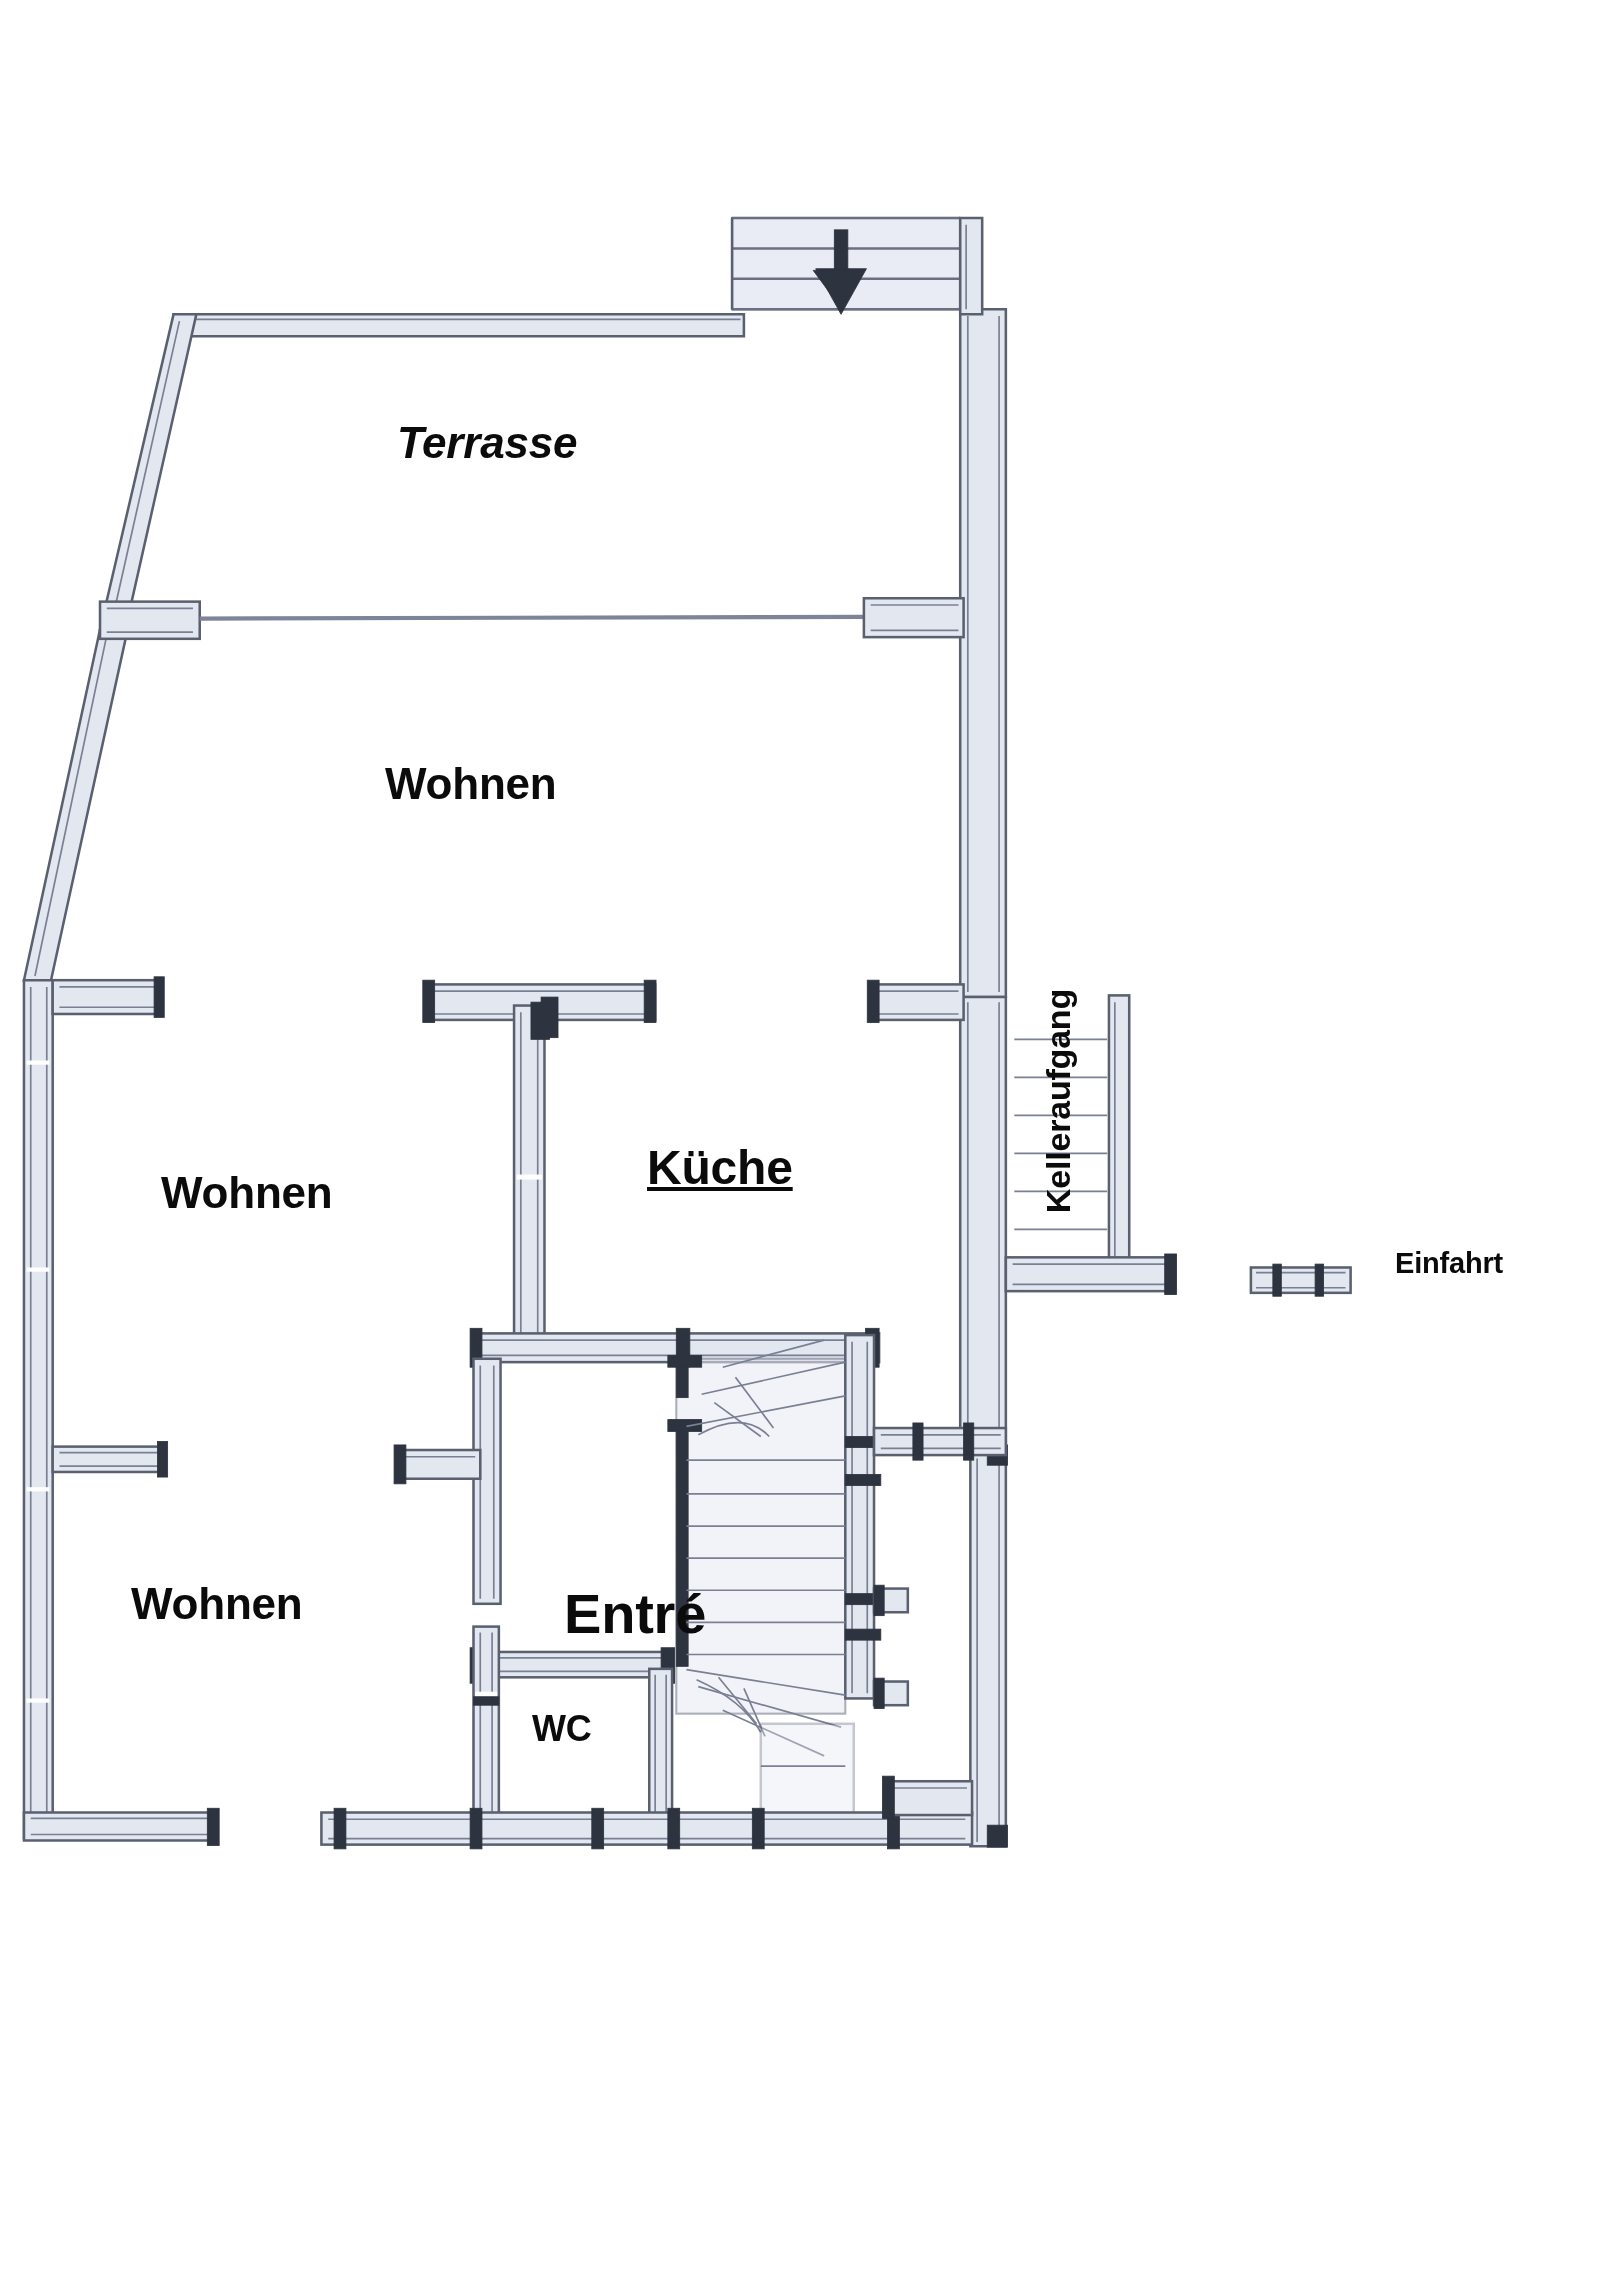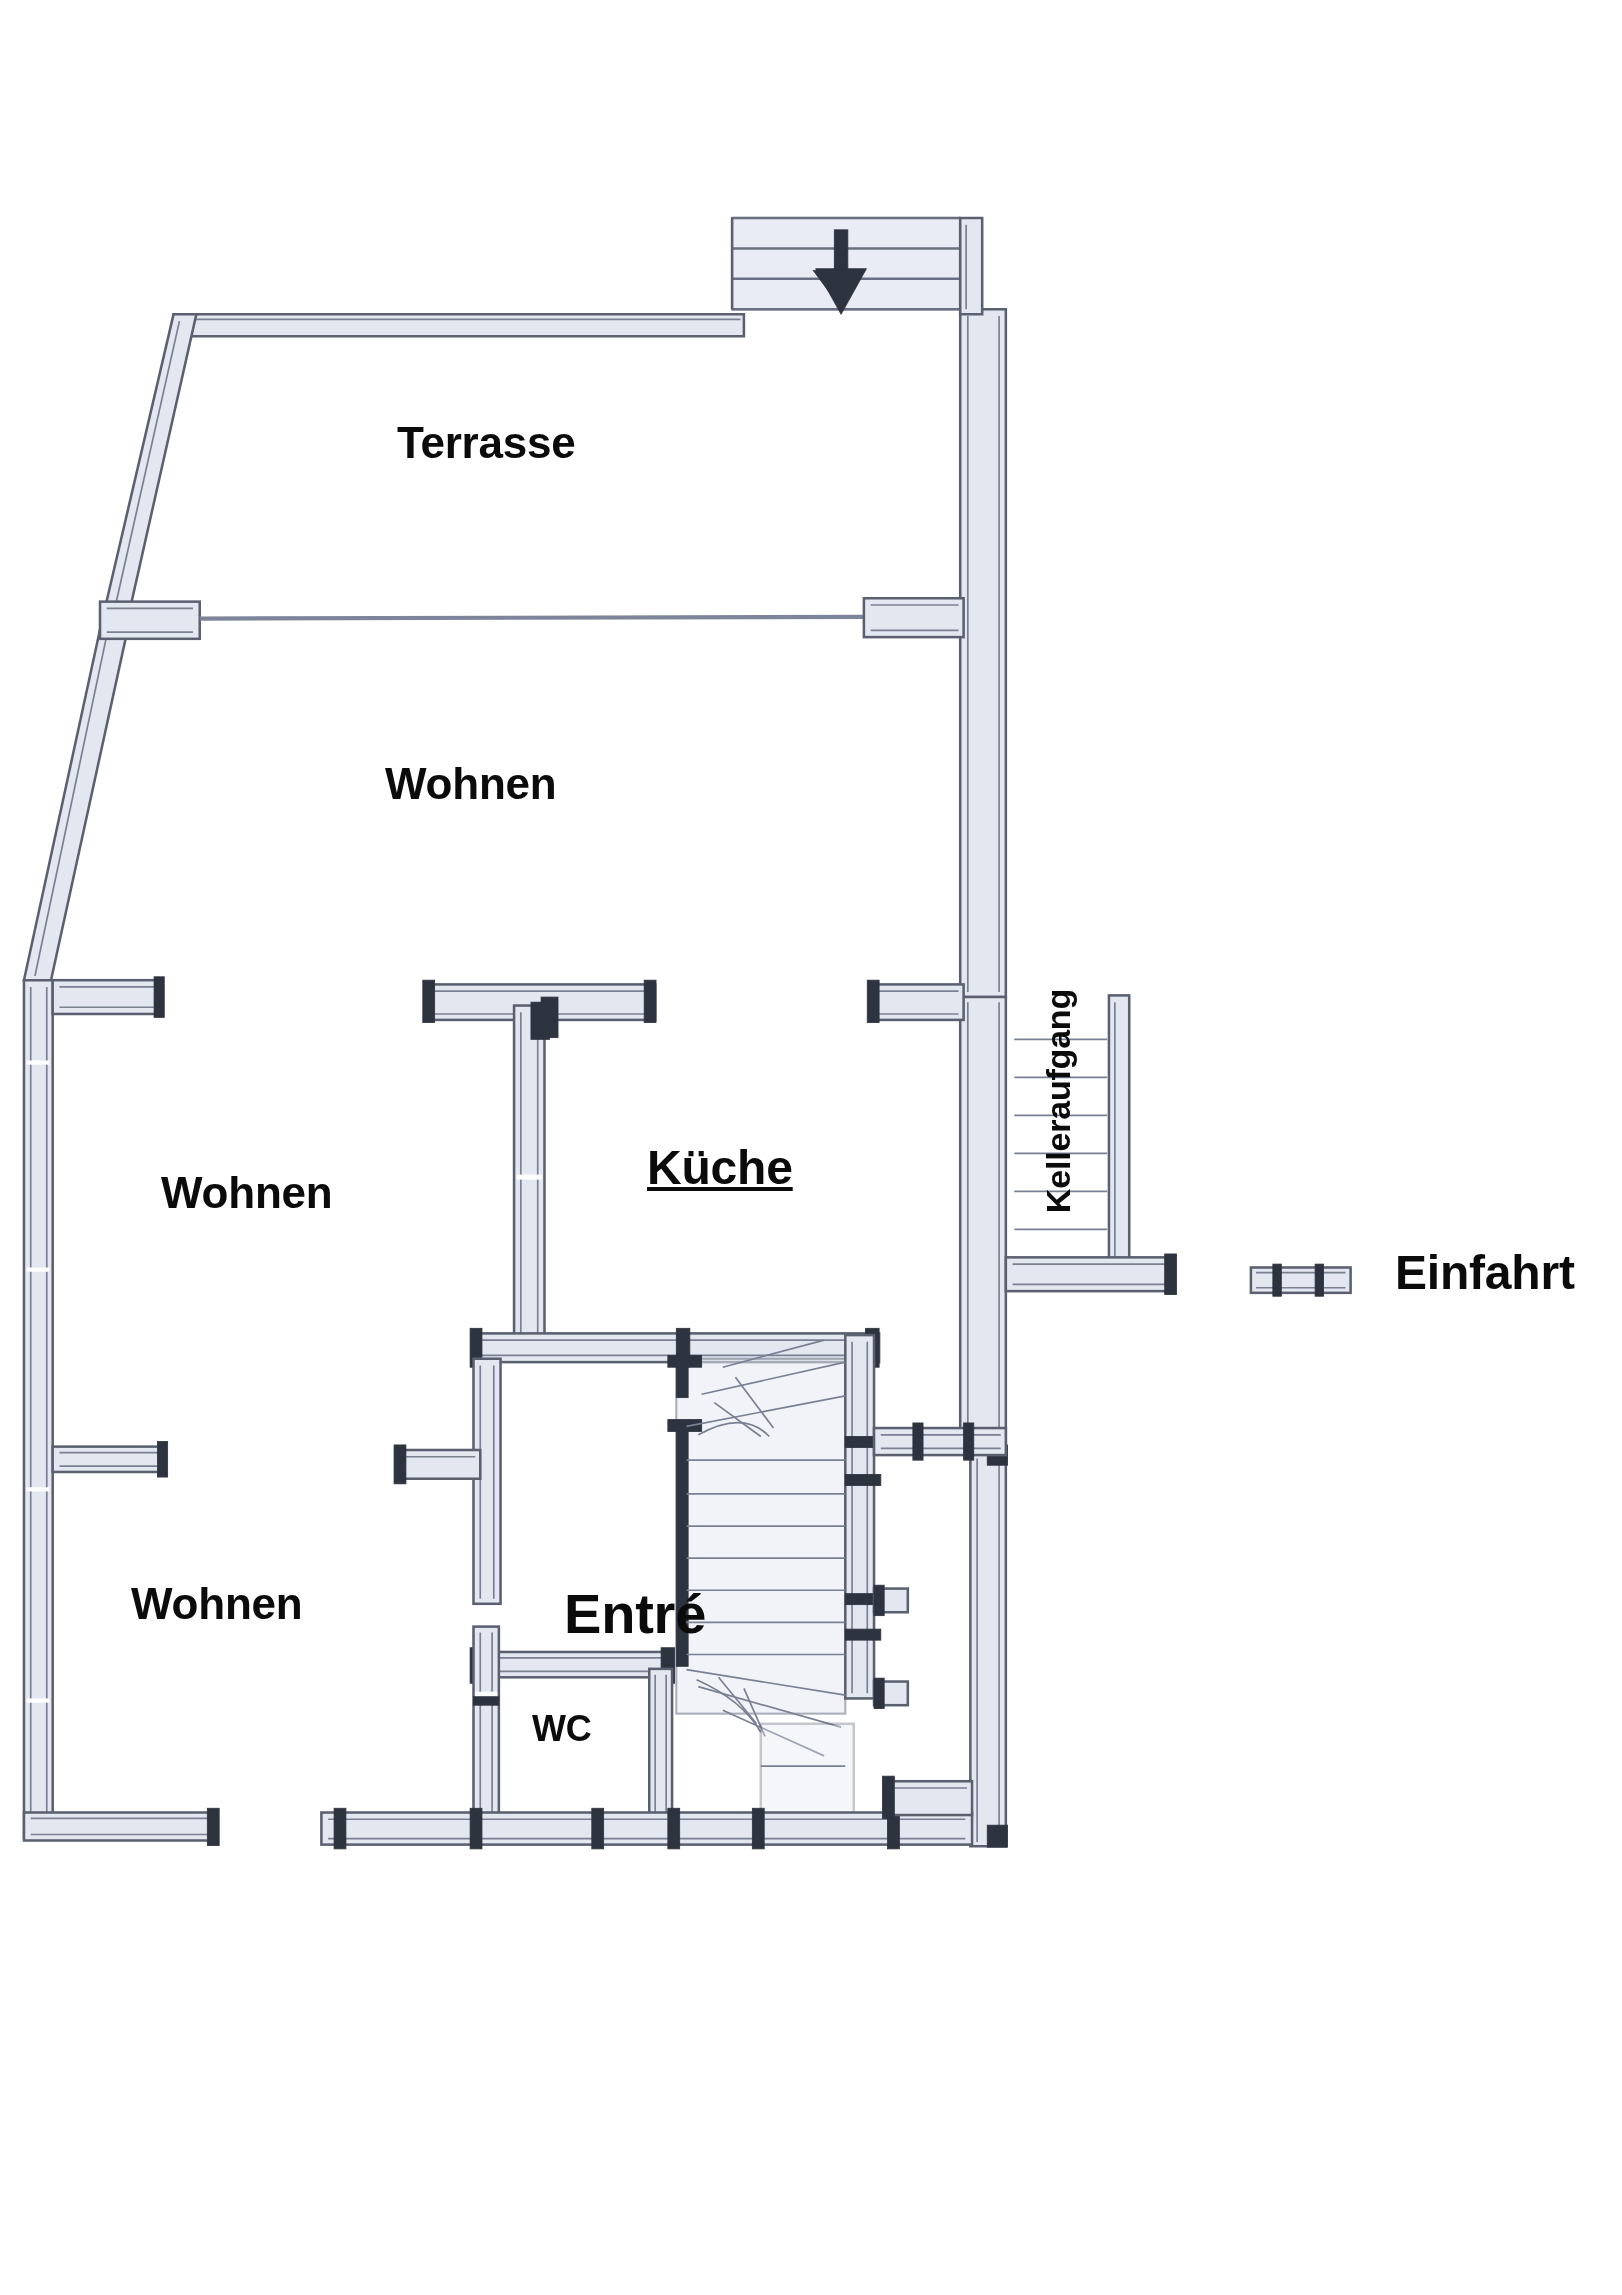--- a/index.html
+++ b/index.html
@@ -29,28 +29,28 @@
   }
   .room-label {
     position: absolute;
     font-family: "Liberation Sans", sans-serif;
     font-weight: bold;
     color: #0b0b0b;
     white-space: nowrap;
     letter-spacing: -0.2px;
     line-height: 1;
   }
-  .lbl-terrasse { left: 397px;  top: 421px;  font-size: 44px; }
+  .lbl-terrasse { left: 397px;  top: 421px;  font-size: 44px; font-style: italic; }
   .lbl-wohnen-1 { left: 385px;  top: 762px;  font-size: 44px; }
   .lbl-wohnen-2 { left: 161px;  top: 1171px; font-size: 44px; }
   .lbl-kueche   { left: 647px;  top: 1144px; font-size: 48px; text-decoration: underline; }
   .lbl-essen    { left: 131px;  top: 1582px; font-size: 44px; }
   .lbl-entre    { left: 564px;  top: 1586px; font-size: 56px; }
   .lbl-wc       { left: 532px;  top: 1711px; font-size: 36px; }
-  .lbl-einfahrt { left: 1395px; top: 1249px; font-size: 48px; }
+  .lbl-einfahrt { left: 1395px; top: 1249px; font-size: 29px; }
   .lbl-keller {
     left: 1041px; top: 989px;
     font-size: 34px;
     transform-origin: 0 0;
     transform: rotate(-90deg) translate(-100%, 0);
   }
 </style>
 </head>
 <body>
 

